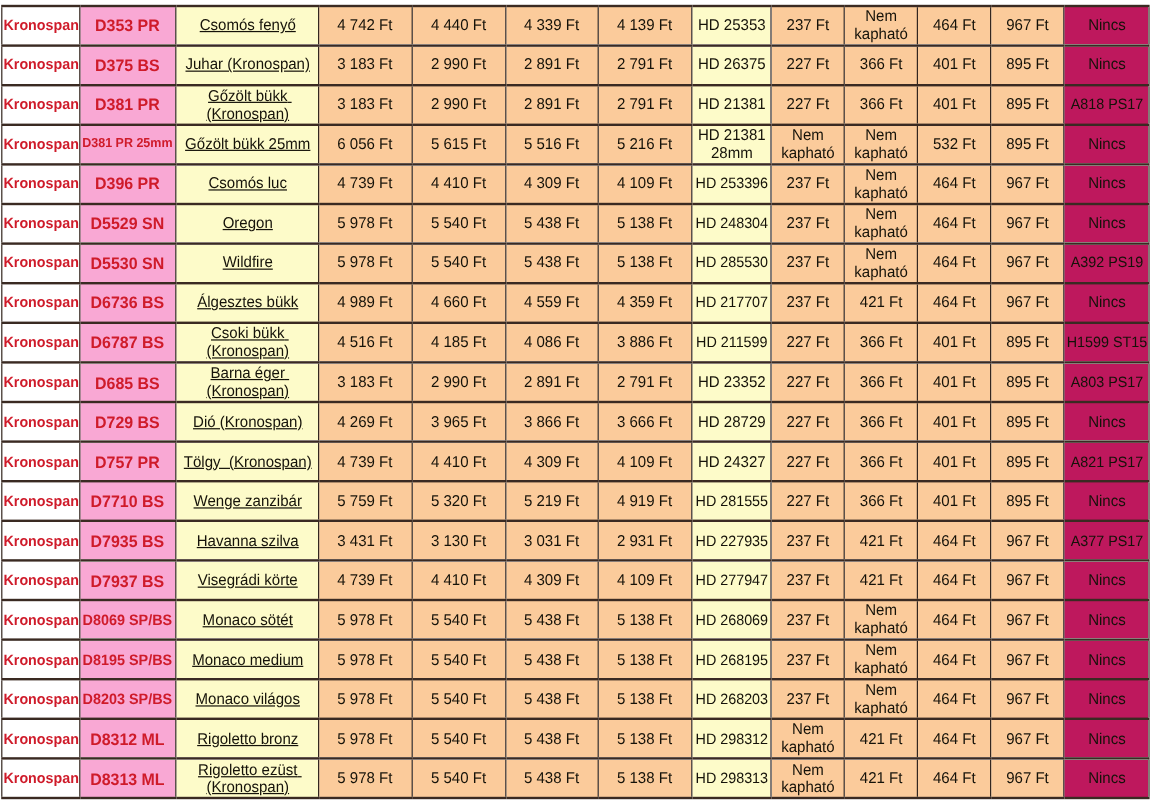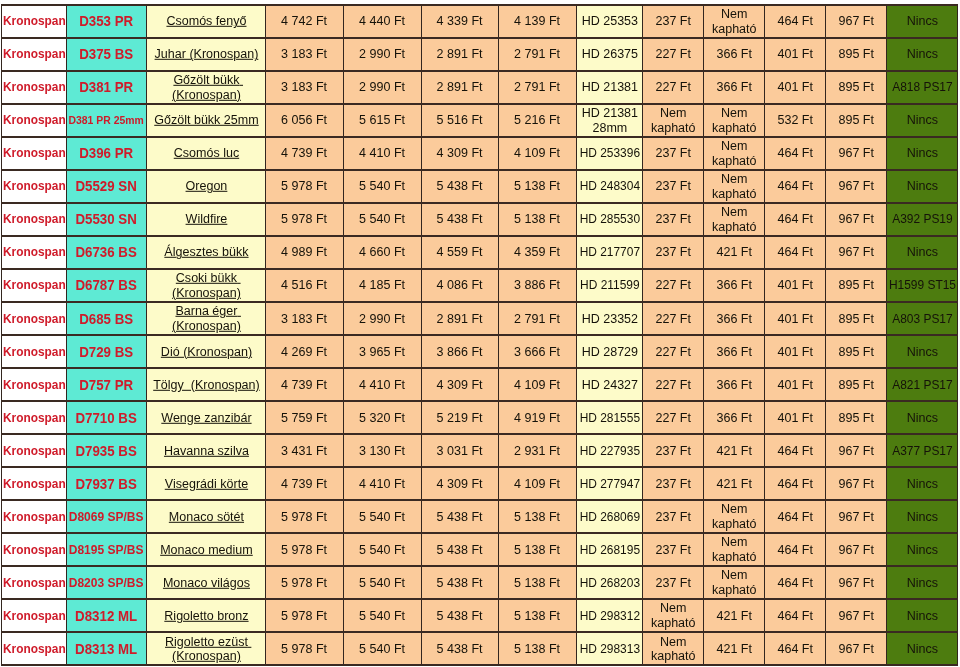--- a/index.html
+++ b/index.html
@@ -25,34 +25,34 @@
   display:block;
   font-size:13.05px;
   line-height:14.3px;
   transform:translateY(-0.2px) scaleX(0.96);
   transform-origin:50% 50%;
   width:calc(100% / 0.96);
   margin-left:calc((100% - 100% / 0.96) / 2);
 }
 table.grid td.brand{background:#ffffff;}
 table.grid td.brand > span.t{color:#cf1b2a;font-weight:bold;font-size:12.4px;white-space:nowrap;}
-table.grid td.code{background:#5eead4;}
+table.grid td.code{background:#f9a8d4;}
 table.grid td.code > span.t{color:#cf1b2a;font-weight:bold;font-size:13.85px;white-space:nowrap;}
 table.grid td.code.s1 > span.t{font-size:12.5px;}
 table.grid td.code.s2 > span.t{font-size:10.85px;}
 table.grid td.decor{background:#fdfbc9;text-decoration:underline;}
 table.grid td.decor > span.t{white-space:pre-wrap;}
 table.grid td.price{background:#fbcb9b;}
 table.grid td.price > span.t{white-space:nowrap;}
 table.grid td.hd{background:#fdfbc9;}
 table.grid td.hd > span.t{white-space:nowrap;}
 table.grid td.hd.wrap > span.t{white-space:normal;}
 table.grid td.hd.tight > span.t{font-size:12.45px;}
 table.grid td.edge{background:#fbcb9b;}
-table.grid td.other{background:#4d7c0f;}
+table.grid td.other{background:#be185d;}
 table.grid td.other > span.t{white-space:nowrap;}
 table.grid td.other.long > span.t{font-size:12.45px;}
 </style>
 </head>
 <body>
 
 <div id="sheet">
 <table class="grid">
 <colgroup>
         <col style="width:65px">

